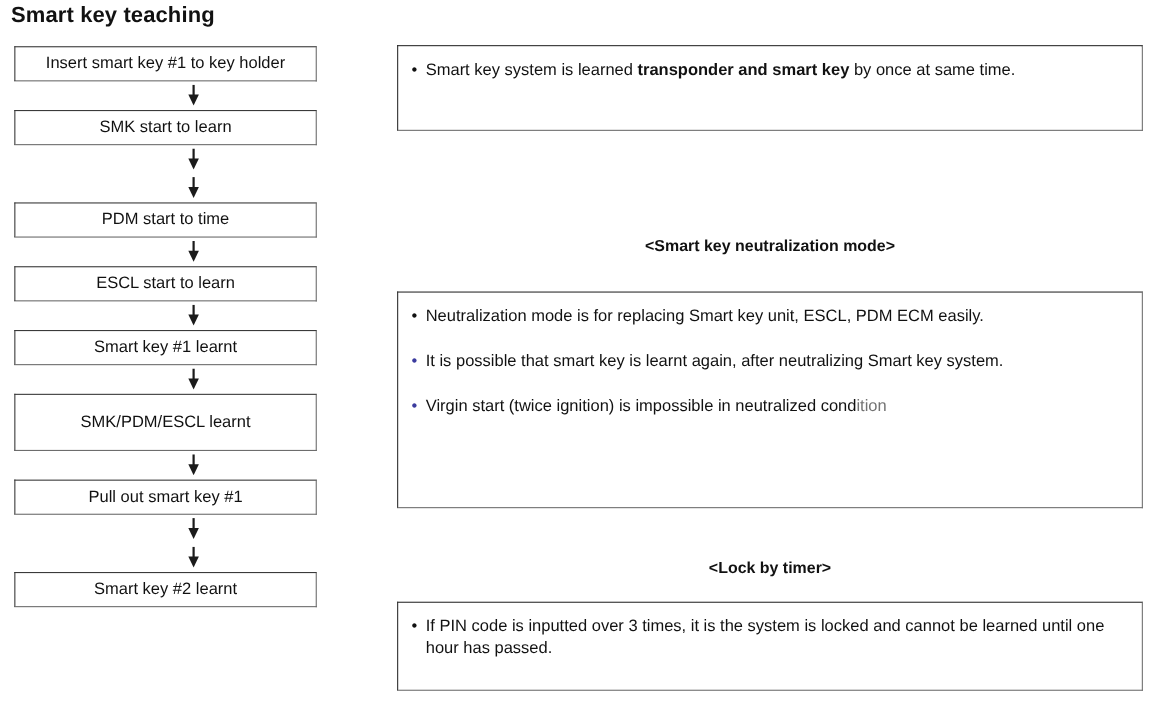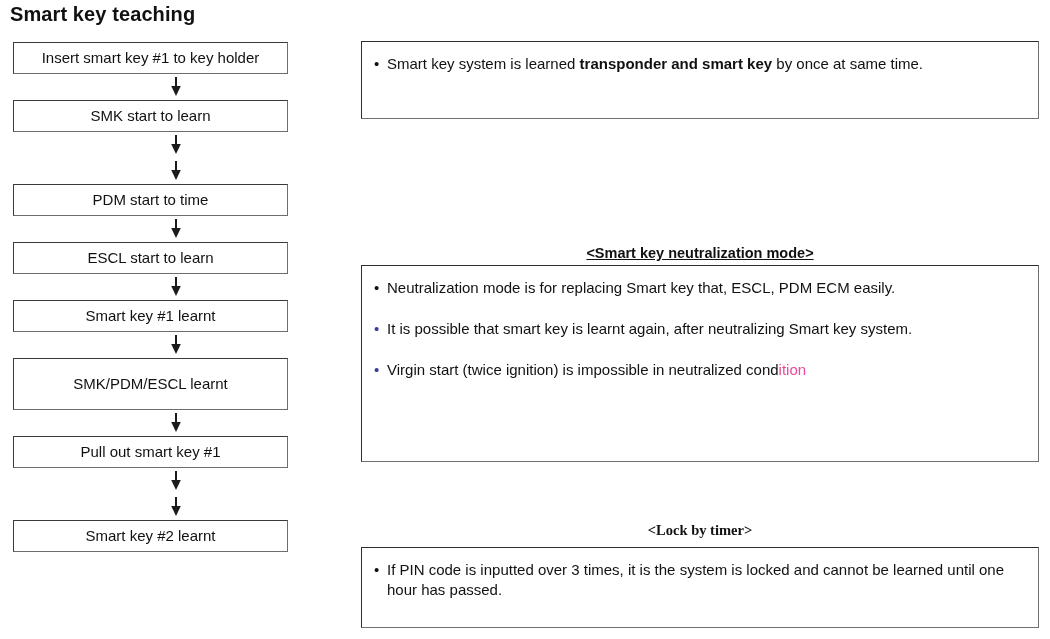--- a/index.html
+++ b/index.html
@@ -57,40 +57,40 @@
   }
   .note-box.pos-a{position:absolute;left:0;top:41px;height:78px;}
   .note-box.pos-b{position:absolute;left:0;top:265px;height:197px;}
   .note-box.pos-c{position:absolute;left:0;top:547px;height:81px;}
 
   .section-head{
     position:absolute;left:0;width:678px;
     text-align:center;
     font-size:14.5px;font-weight:bold;color:#111;
   }
-  .section-head.head-a{top:245px;text-decoration:underline;}
-  .section-head.head-c{top:522px;font-family:Liberation Serif, serif;}
+  .section-head.head-a{top:216px;}
+  .section-head.head-c{top:509px;}
 
   .bullet{
     display:flex;
     font-size:15px;line-height:1.32;
     color:#111;
   }
   .bullet + .bullet{margin-top:21px;}
   .bullet .dot{
     flex:0 0 auto;
     width:13px;
     font-size:15px;
     line-height:1.32;
   }
   .bullet .btext{flex:1 1 auto;}
   .dot.black{color:#111;}
   .dot.blue{color:#3b3b9e;}
   .em{font-weight:bold;}
-  .blue-txt{color:#ec4899;}
+  .blue-txt{color:#737373;}
 </style>
 </head>
 <body>
 
 <div id="page">
 
   <div class="page-title">Smart key teaching</div>
 
   <div class="flow" id="flow-col">
       <div class="flow-box h-1">
@@ -180,21 +180,21 @@
         <span class="dot black">•</span>
         <span class="btext"><span>Smart key system is learned </span><span class="em">transponder and smart key</span><span> by once at same  time.</span></span>
       </div>
     </div>
 
     <div class="section-head head-a">&lt;Smart key neutralization mode&gt;</div>
 
     <div class="note-box pos-b">
       <div class="bullet">
         <span class="dot black">•</span>
-        <span class="btext">Neutralization mode is for replacing Smart key that, ESCL, PDM ECM easily.</span>
+        <span class="btext">Neutralization mode is for replacing Smart key unit, ESCL, PDM ECM easily.</span>
       </div>
       <div class="bullet">
         <span class="dot blue">•</span>
         <span class="btext">It is possible that smart key is learnt again, after neutralizing Smart key system.</span>
       </div>
       <div class="bullet">
         <span class="dot blue">•</span>
         <span class="btext"><span>Virgin start (twice ignition) is impossible in neutralized cond</span><span class="blue-txt">ition</span></span>
       </div>
     </div>

